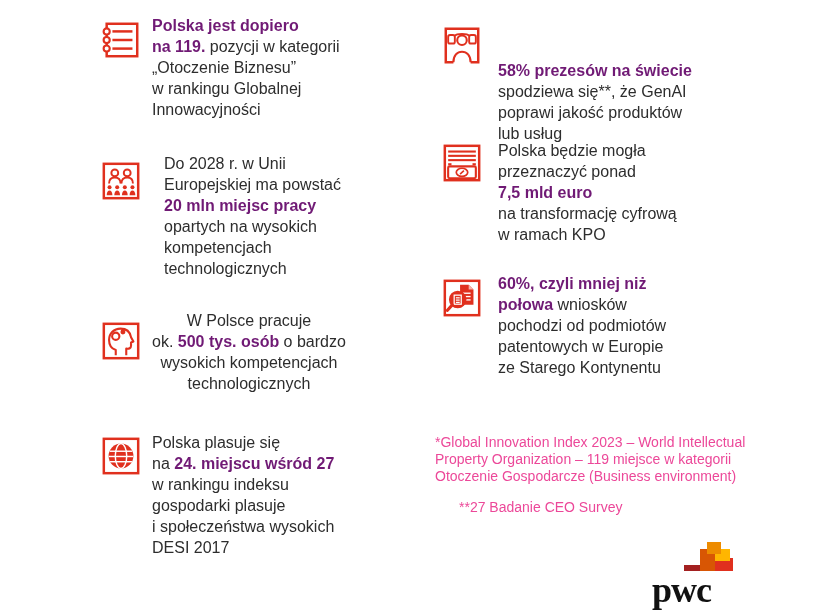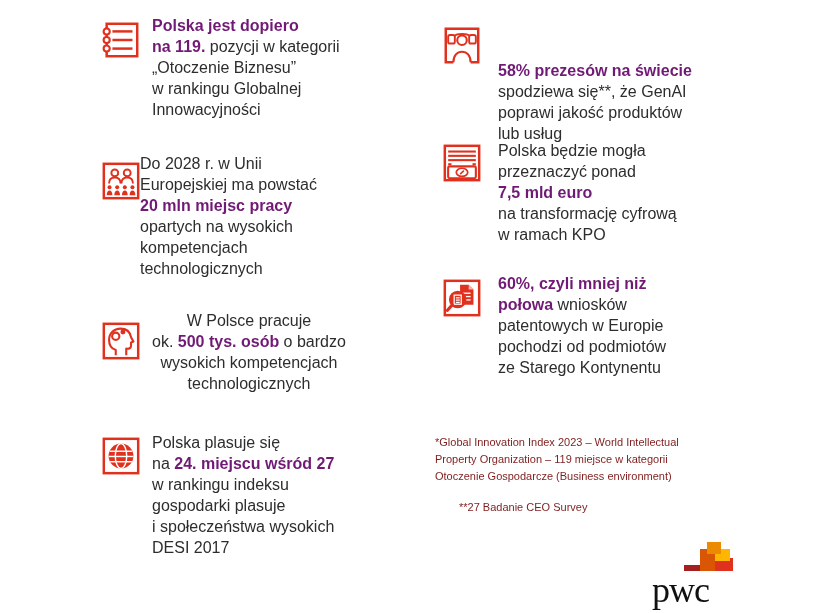--- a/index.html
+++ b/index.html
@@ -6,26 +6,26 @@
   #canvas{
     position:relative;width:830px;height:613px;background:#ffffff;
     font-family:"Liberation Sans","DejaVu Sans",sans-serif;overflow:hidden;
   }
   .fact{position:absolute;}
   .fact-icon{position:absolute;width:42px;height:42px;}
   .fact-icon svg{width:100%;height:100%;display:block;}
   .fact-text{position:absolute;color:#2d2d2d;font-size:16px;line-height:21px;}
   .tline{white-space:nowrap;}
   .tline .b{font-weight:700;color:#701a75;}
-  .footnote{position:absolute;color:#7f1d1d;font-size:11px;line-height:17px;}
+  .footnote{position:absolute;color:#ec4899;font-size:14px;line-height:17px;}
   .logo{position:absolute;left:650px;top:540px;width:110px;height:60px;}
   .lb{position:absolute;}
   .wordmark{
     position:absolute;left:2px;top:32px;font-family:"Liberation Serif","DejaVu Serif",serif;
-    font-weight:400;font-size:36px;line-height:1;color:#111111;letter-spacing:-1px;
+    font-weight:700;font-size:36px;line-height:1;color:#111111;letter-spacing:-1px;
   }
 </style>
 </head>
 <body>
 
 <div id="canvas">
 
   <div class="fact">
     <div class="fact-icon" style="left:100px;top:19px;">
       <svg viewBox="0 0 44 44">
@@ -66,21 +66,21 @@
             <path d="M7,37 c0,-3.4 1.3,-5 3,-5 c1.7,0 3,1.6 3,5 z"></path>
           <circle cx="18" cy="28.5" r="2.1"></circle>
             <path d="M15,37 c0,-3.4 1.3,-5 3,-5 c1.7,0 3,1.6 3,5 z"></path>
           <circle cx="26" cy="28.5" r="2.1"></circle>
             <path d="M23,37 c0,-3.4 1.3,-5 3,-5 c1.7,0 3,1.6 3,5 z"></path>
           <circle cx="34" cy="28.5" r="2.1"></circle>
             <path d="M31,37 c0,-3.4 1.3,-5 3,-5 c1.7,0 3,1.6 3,5 z"></path>
         </g>
       </svg>
     </div>
-    <div class="fact-text" style="left:140px;top:153px;">
+    <div class="fact-text" style="left:164px;top:153px;">
         <div class="tline"><span>Do 2028 r. w Unii</span></div>
         <div class="tline"><span>Europejskiej ma powstać</span></div>
         <div class="tline"><span class="b">20 mln miejsc pracy</span></div>
         <div class="tline"><span>opartych na wysokich</span></div>
         <div class="tline"><span>kompetencjach</span></div>
         <div class="tline"><span>technologicznych</span></div>
       </div>
   </div>
 
   <div class="fact">
@@ -186,22 +186,22 @@
           <line x1="15.6" y1="21.8" x2="19.6" y2="21.8"></line>
           <line x1="15.6" y1="24.2" x2="19.6" y2="24.2"></line>
           <line x1="15.6" y1="26.6" x2="19.6" y2="26.6"></line>
         </g>
         <line x1="11.8" y1="29.2" x2="6.5" y2="35" stroke="#E0301E" stroke-width="3.2" stroke-linecap="round"></line>
       </svg>
     </div>
     <div class="fact-text" style="left:498px;top:273px;">
         <div class="tline"><span class="b">60%, czyli mniej niż</span></div>
         <div class="tline"><span class="b">połowa</span><span> wniosków</span></div>
+        <div class="tline"><span>pochodzi od podmiotów</span></div>
         <div class="tline"><span>patentowych w Europie</span></div>
-        <div class="tline"><span>pochodzi od podmiotów</span></div>
         <div class="tline"><span>ze Starego Kontynentu</span></div>
       </div>
   </div>
 
   <div class="footnote" style="left:435px;top:434px;">
       <div class="tline"><span>*Global Innovation Index 2023 – World Intellectual</span></div>
       <div class="tline"><span>Property Organization – 119 miejsce w kategorii</span></div>
       <div class="tline"><span>Otoczenie Gospodarcze (Business environment)</span></div>
     </div>
   <div class="footnote" style="left:459px;top:499px;">**27 Badanie CEO Survey</div>

